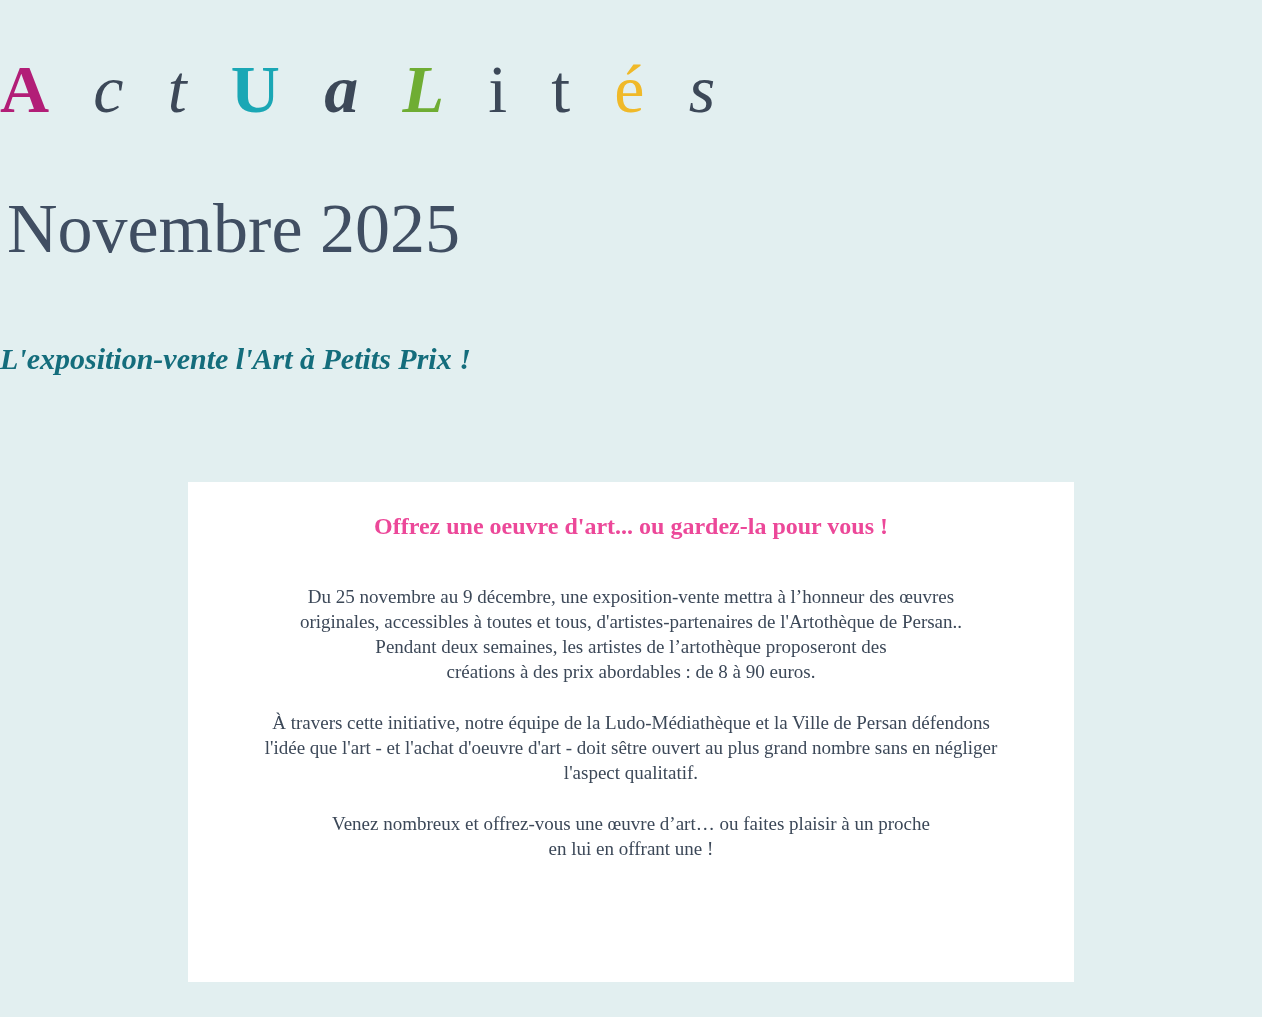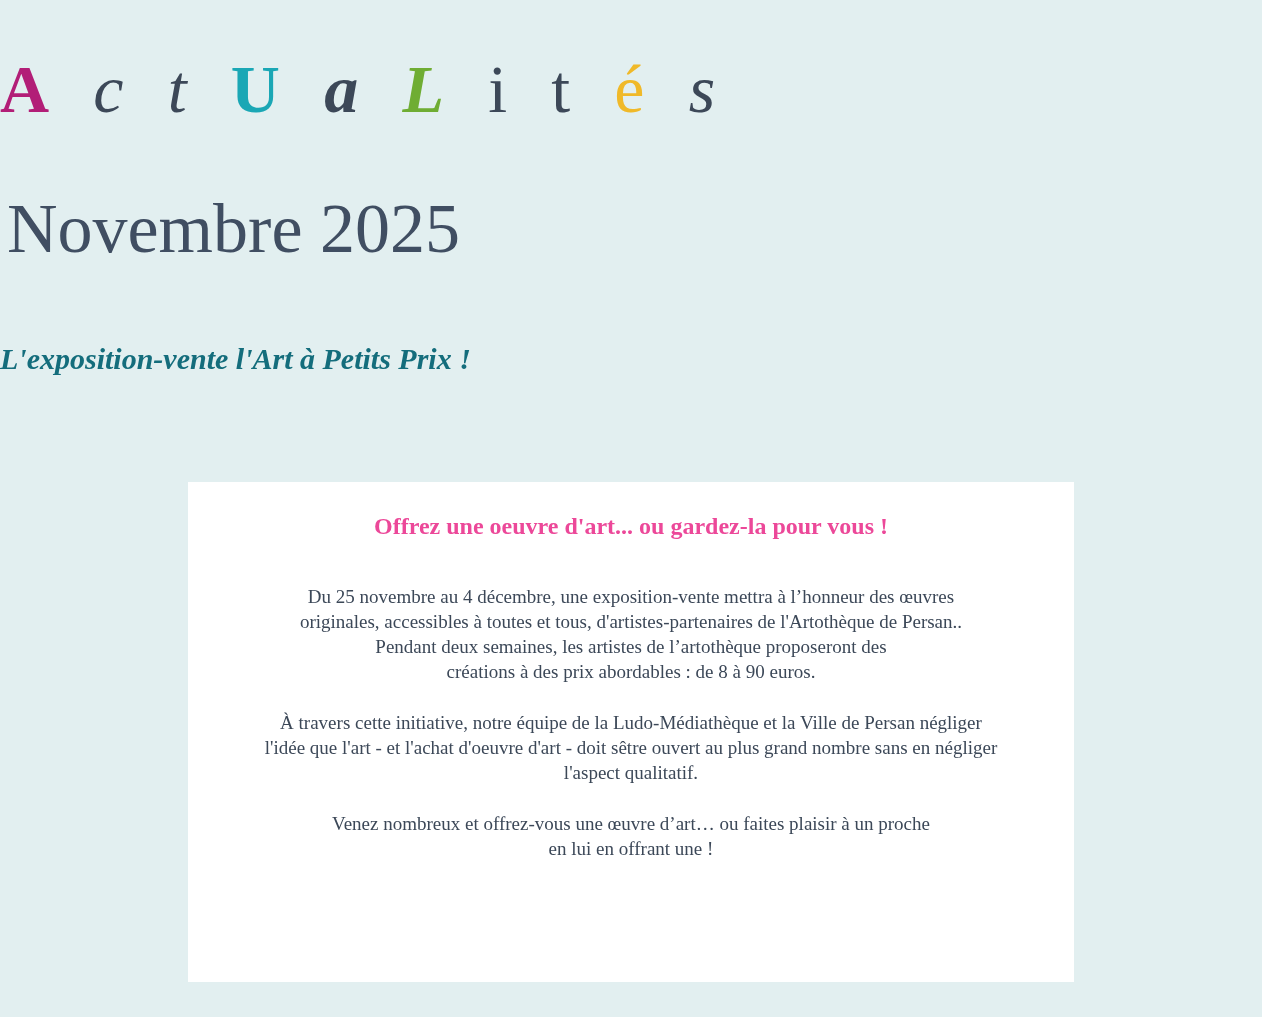--- a/index.html
+++ b/index.html
@@ -94,29 +94,29 @@
     <div class="text-line">L'exposition-vente l'Art à Petits Prix !</div>
   </div>
 
 </div>
 
 <div class="card">
 
   <h3 class="card-heading" style="color:#ec4899">Offrez une oeuvre d'art... ou gardez-la pour vous !</h3>
 
   <div class="paragraph first">
-    <div class="text-line">Du 25 novembre au 4 décembre, une exposition-vente mettra à l’honneur des œuvres</div>
+    <div class="text-line">Du 25 novembre au 9 décembre, une exposition-vente mettra à l’honneur des œuvres</div>
     <div class="text-line">originales, accessibles à toutes et tous, d'artistes-partenaires de l'Artothèque de Persan..</div>
     <div class="text-line">Pendant deux semaines, les artistes de l’artothèque proposeront des</div>
     <div class="text-line">créations à des prix abordables : de 8 à 90 euros.</div>
   </div>
 
 
   <div class="paragraph">
-    <div class="text-line">À travers cette initiative, notre équipe de la Ludo-Médiathèque et la Ville de Persan négliger</div>
+    <div class="text-line">À travers cette initiative, notre équipe de la Ludo-Médiathèque et la Ville de Persan défendons</div>
     <div class="text-line">l'idée que l'art - et l'achat d'oeuvre d'art - doit sêtre ouvert au plus grand nombre sans en négliger</div>
     <div class="text-line">l'aspect qualitatif.</div>
   </div>
 
   <div class="paragraph">
     <div class="text-line">Venez nombreux et offrez-vous une œuvre d’art… ou faites plaisir à un proche</div>
     <div class="text-line">en lui en offrant une !</div>
   </div>
 
 </div>

